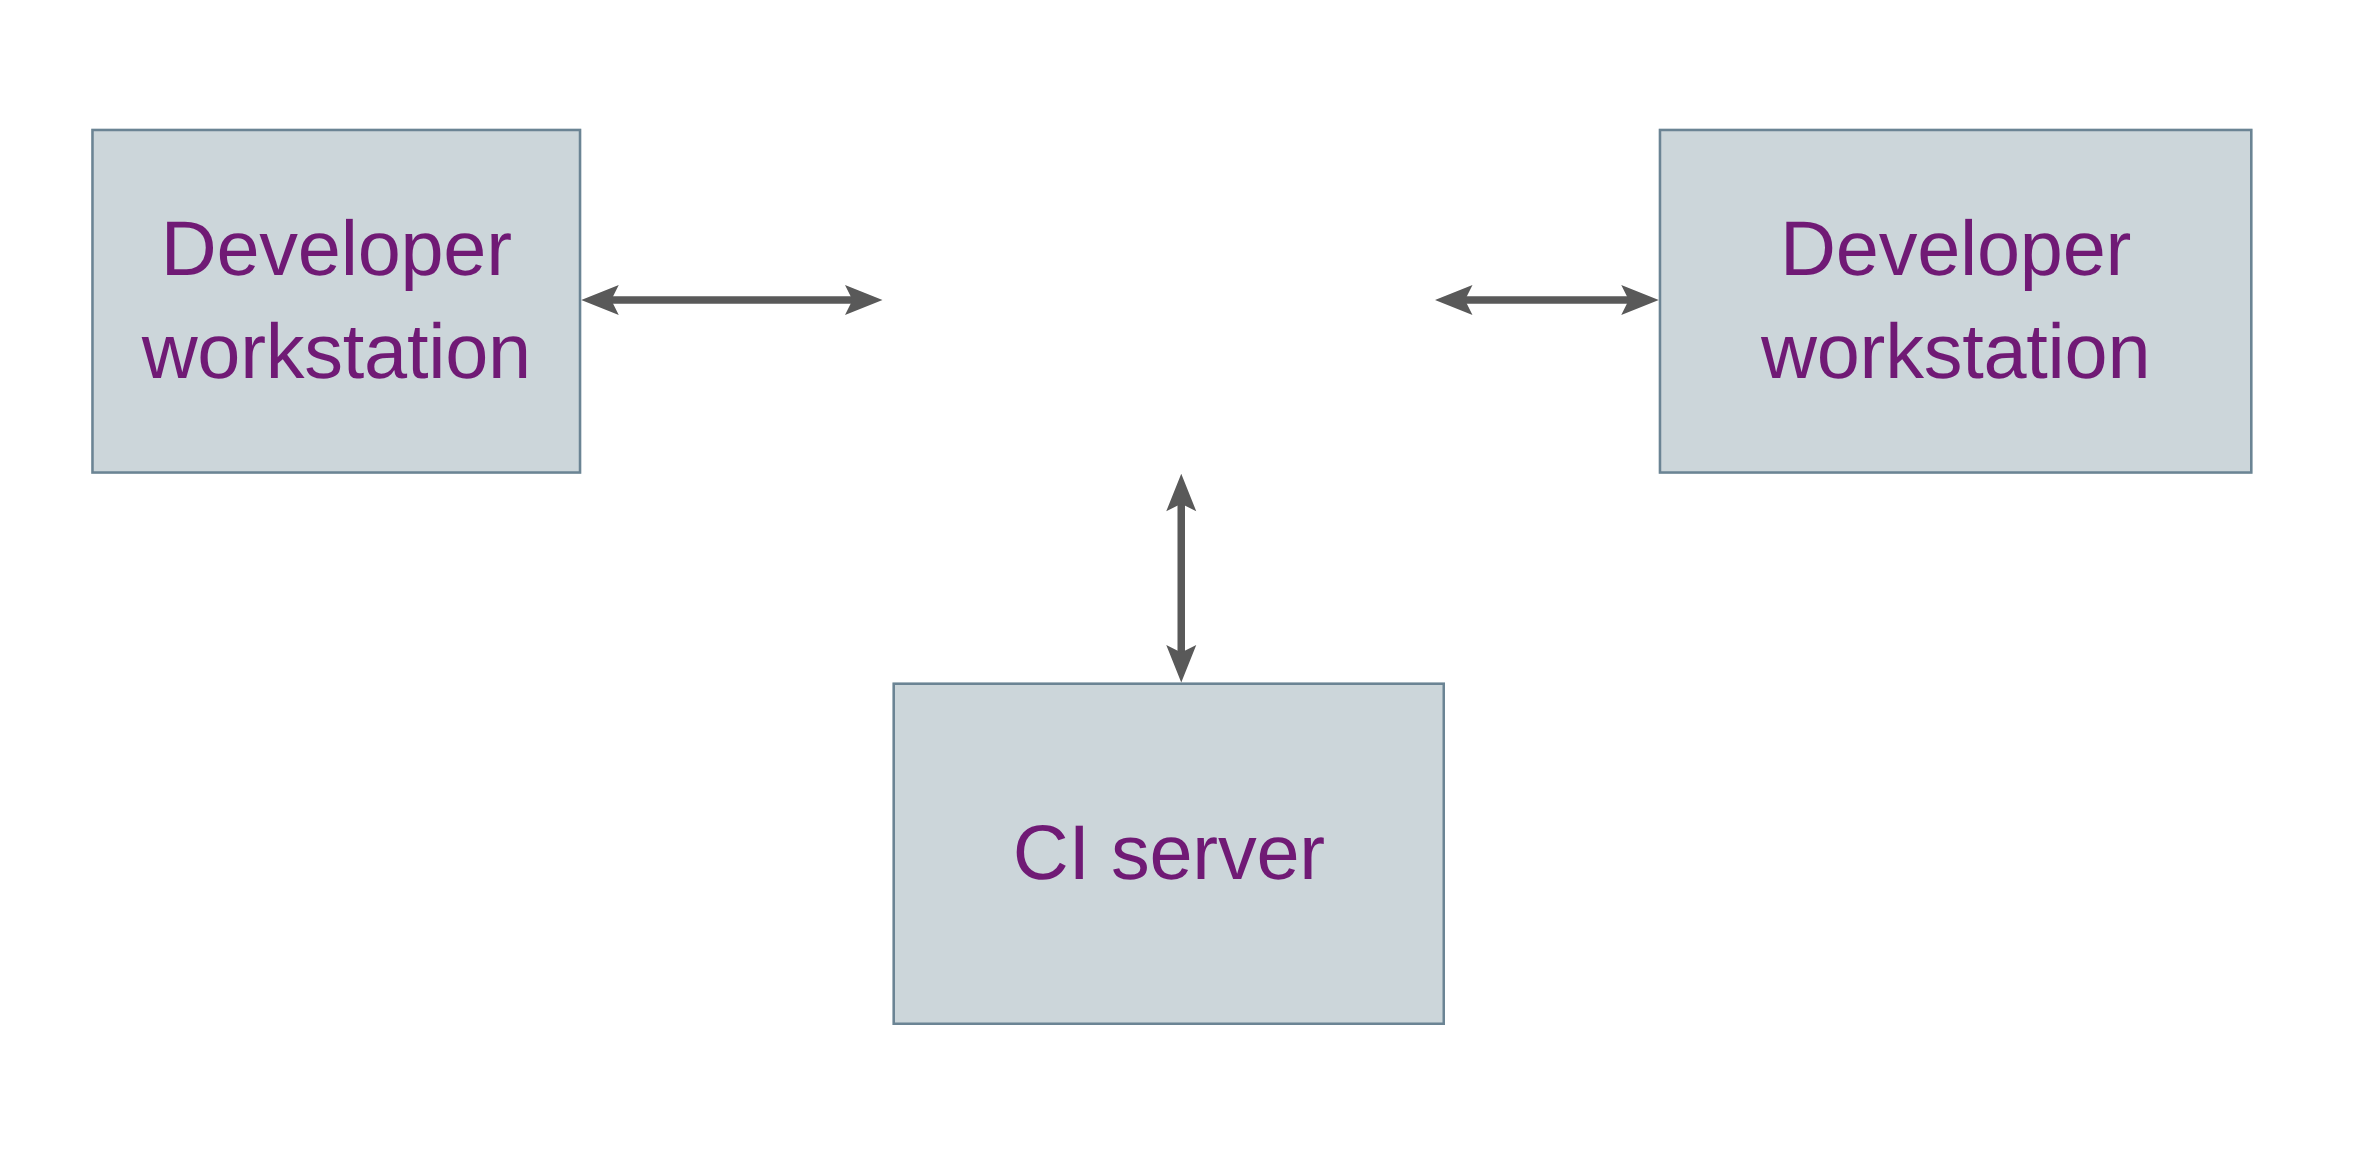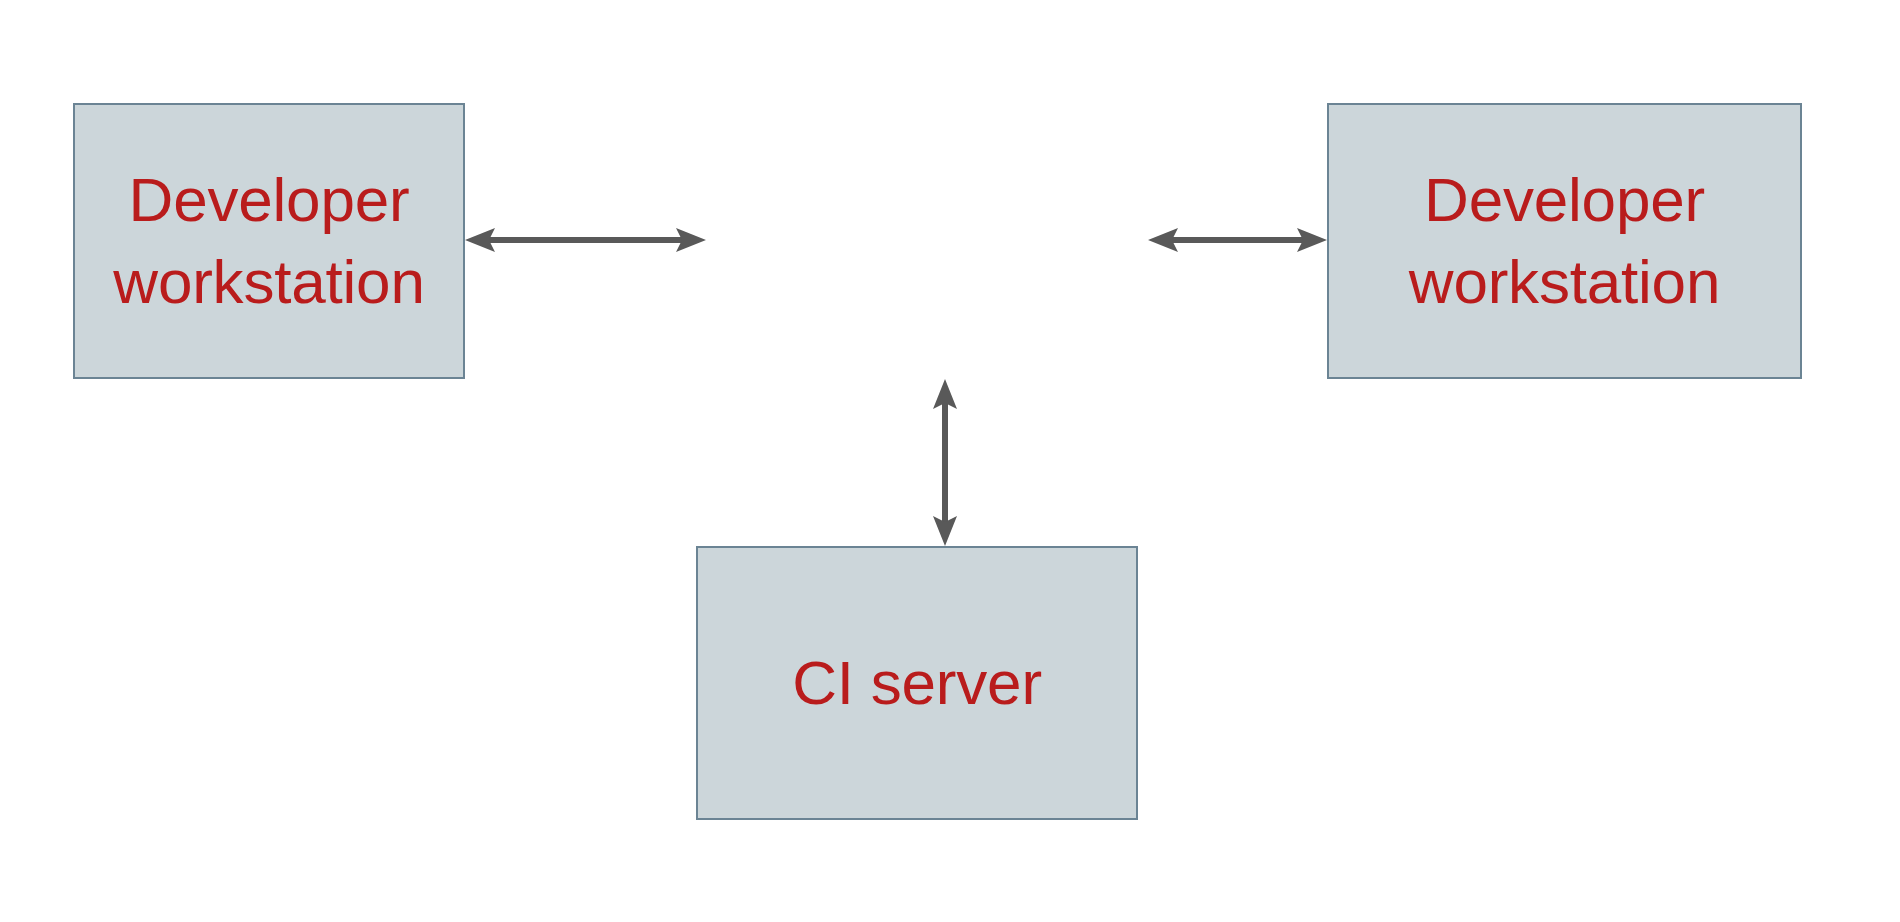--- a/index.html
+++ b/index.html
@@ -25,30 +25,30 @@
     border: 2px solid #6b8494;
     display: flex;
     align-items: center;
     justify-content: center;
     text-align: center;
   }
   .node-label {
     font-family: "Liberation Sans", sans-serif;
     font-size: 62px;
     line-height: 1.32;
-    color: #b91c1c;
+    color: #701a75;
     letter-spacing: -0.2px;
     white-space: pre-line;
     padding: 0 6px;
   }
   
   #node-dev-left   { left: 73px;   top: 103px; width: 392px; height: 276px; }
   #node-shared     { left: 706px;  top: 103px; width: 442px; height: 276px; }
   #node-dev-right  { left: 1327px; top: 103px; width: 475px; height: 276px; }
-  #node-ci         { left: 696px;  top: 546px; width: 442px; height: 274px; }
+  #node-ci         { left: 714px;  top: 546px; width: 442px; height: 274px; }
 
   
   .connector {
     position: absolute;
     overflow: visible;
   }
   #edge-left  { left: 465px;  top: 212px; width: 241px; height: 56px; }
   #edge-right { left: 1148px; top: 212px; width: 179px; height: 56px; }
   #edge-down  { left: 917px;  top: 379px; width: 56px;  height: 167px; }
 </style>

